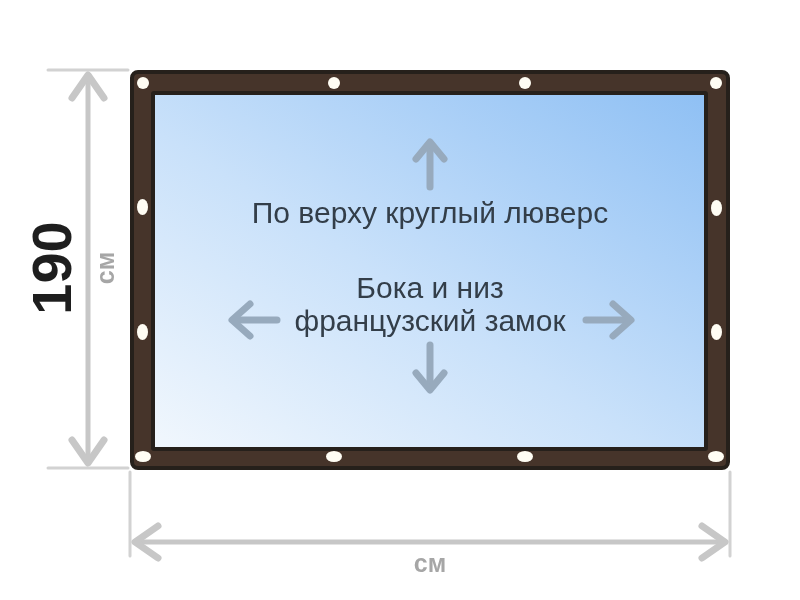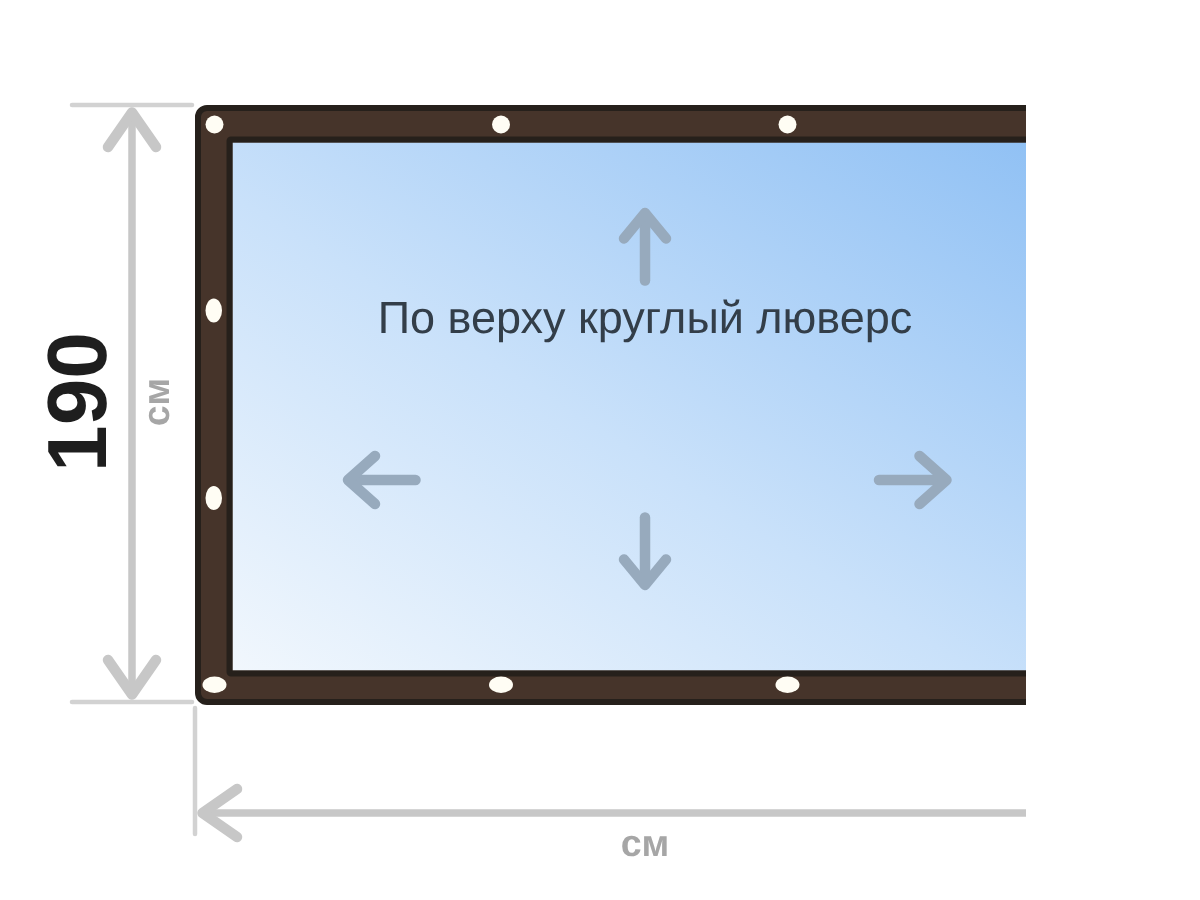--- a/index.html
+++ b/index.html
@@ -1,18 +1,18 @@
 <!DOCTYPE html>
 <html><head>
 <meta charset="utf-8">
 <style>
   html, body { margin: 0; padding: 0; background: #ffffff; }
   .stage {
     position: relative;
-    width: 684px;
+    width: 800px;
     height: 600px;
     background: #ffffff;
     overflow: hidden;
     font-family: "Liberation Sans", sans-serif;
   }
   
   .tarp {
     position: absolute;
     left: 130px; top: 70px;
     width: 600px; height: 400px;
@@ -125,19 +125,23 @@
         <path d="M250 304 L232 320 L250 336"></path>
       </g>
       <g>
         <path d="M586 320 H629"></path>
         <path d="M613 304 L631 320 L613 336"></path>
       </g>
     </g>
   </svg>
 
   <div class="label note center" style="left:430px; top:213px;">По верху круглый люверс</div>
+  <div class="label note center" style="left:430px; top:304px;">
+    <div class="note-line">Бока и низ</div>
+    <div class="note-line">французский замок</div>
+  </div>
 
   <div class="label dim-value center-rot" style="left:51px; top:268px;">190</div>
   <div class="label dim-unit center-rot" style="left:105px; top:268px;">см</div>
 
   <div class="label dim-unit center" style="left:430px; top:563px;">см</div>
 
 </div>
 
 </body></html>

